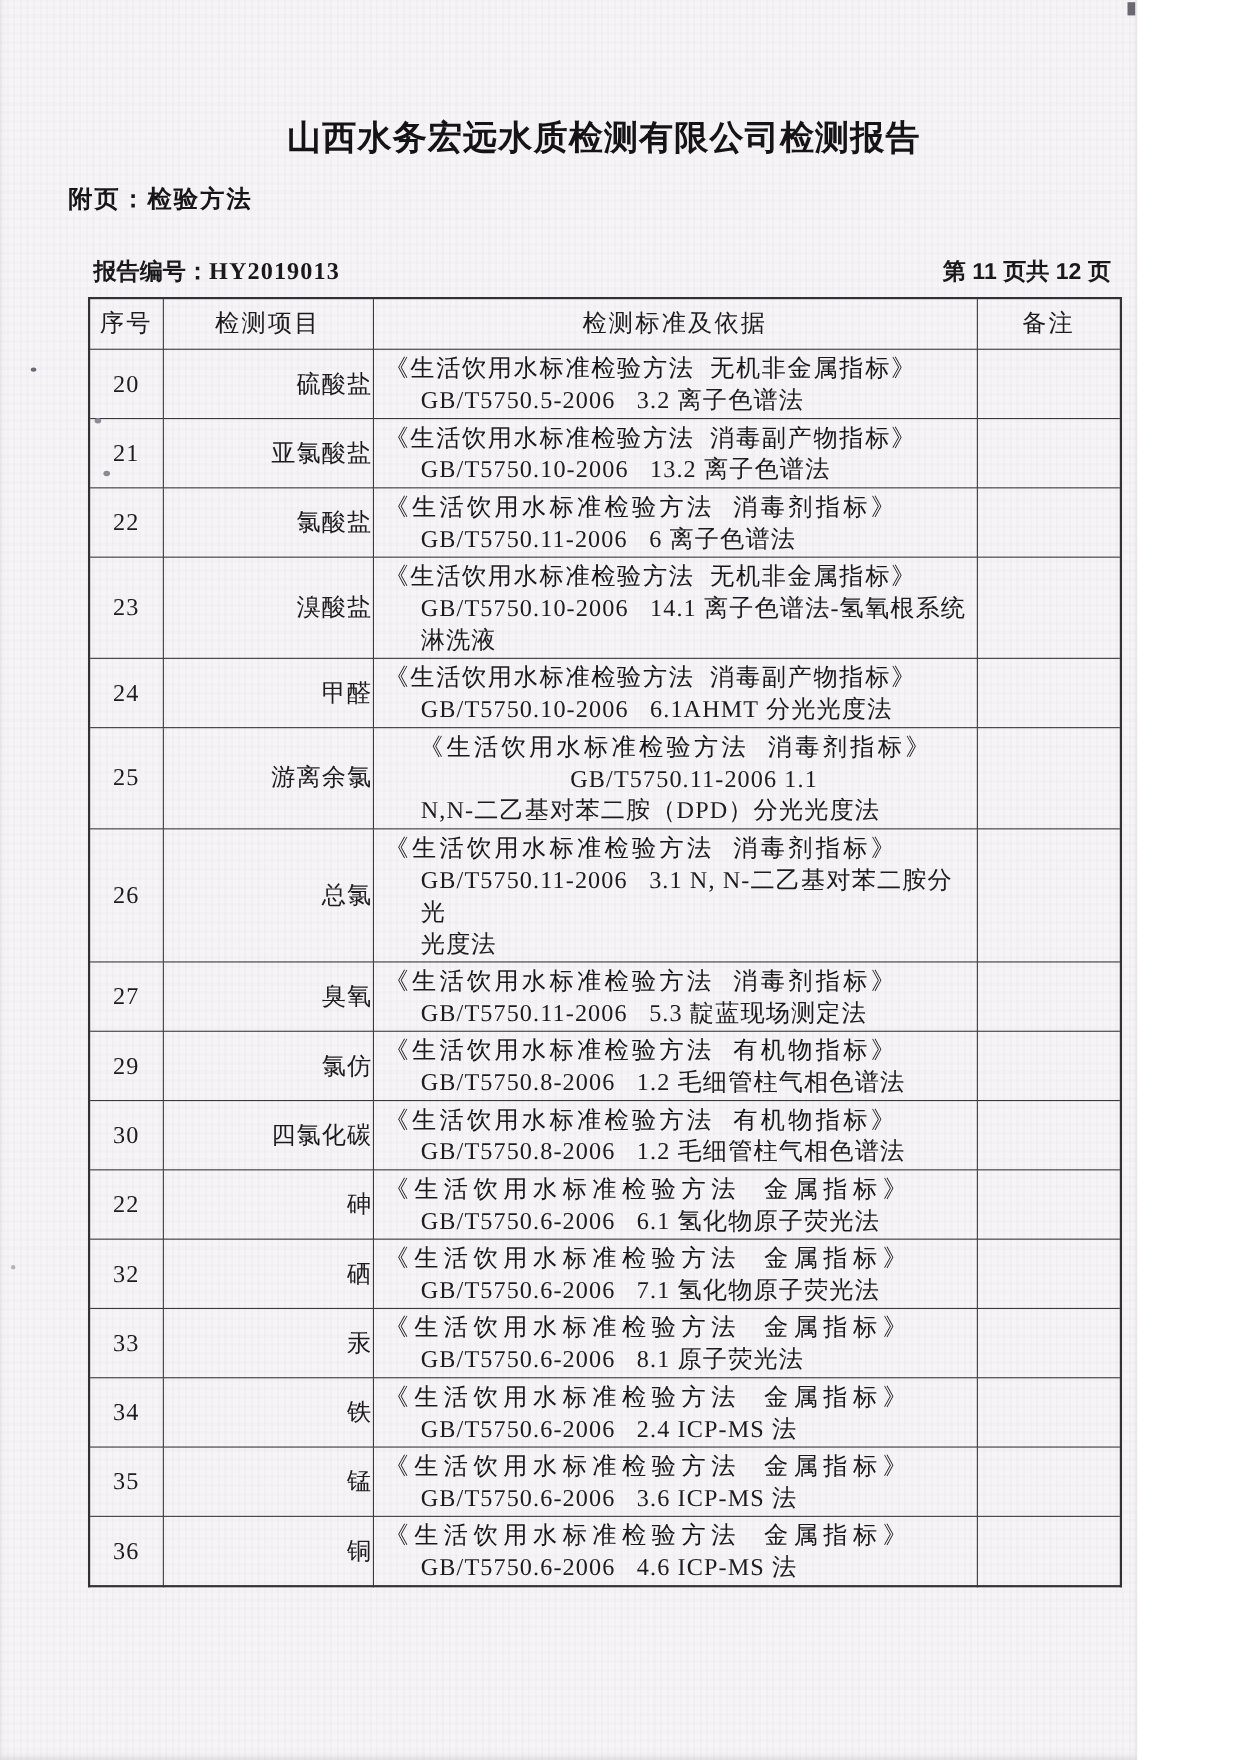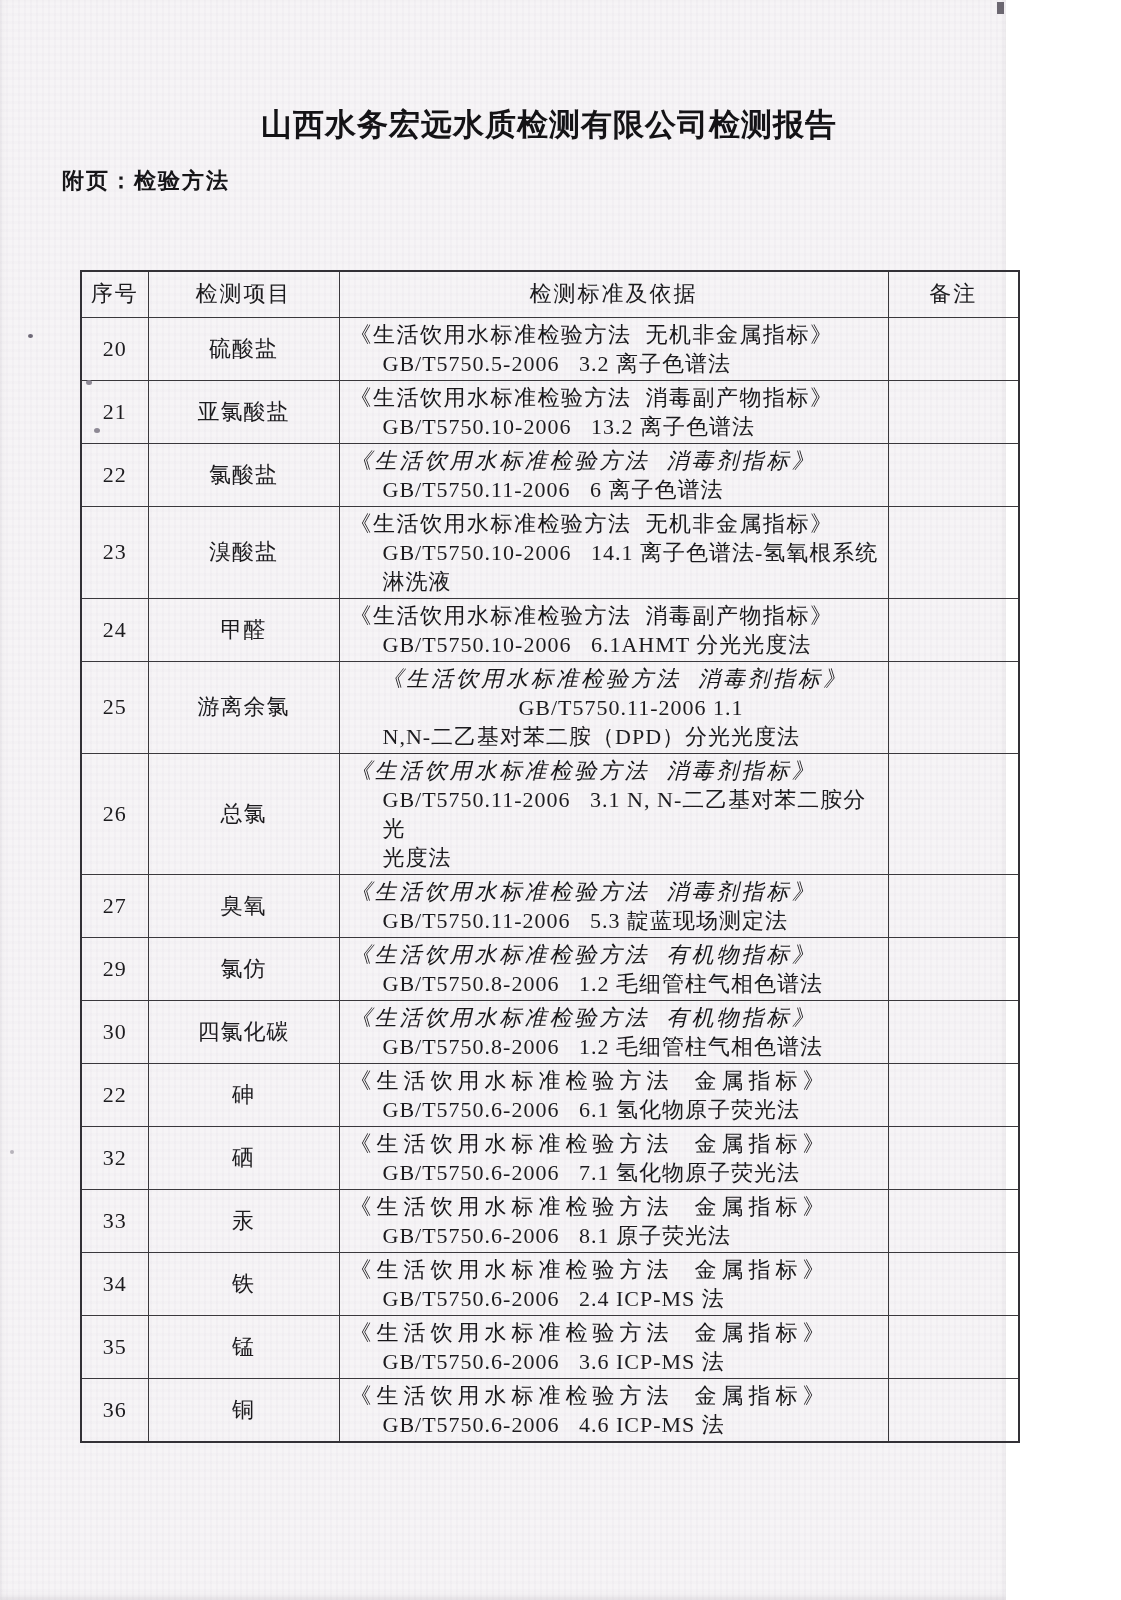--- a/index.html
+++ b/index.html
@@ -10,20 +10,21 @@
     overflow:hidden;
   }
   .page{
     position:relative;
     width:1006px;height:1600px;
     background-color:#f6f4f6;
     background-image:
       repeating-linear-gradient(90deg, rgba(130,110,150,0.03) 0 2px, rgba(0,0,0,0) 2px 6px),
       repeating-linear-gradient(0deg, rgba(120,110,140,0.02) 0 3px, rgba(0,0,0,0) 3px 8px);
     box-shadow:inset 0 -3px 6px rgba(60,50,70,0.10);
+    padding-left:28px;
   }
   .doc-title{
     position:absolute;top:104px;left:80px;width:938px;
     text-align:center;
     font-family:"Liberation Sans","DejaVu Sans",sans-serif;
     font-weight:bold;font-size:31px;letter-spacing:1px;
     color:#141316;
   }
   .doc-subtitle{
     position:absolute;top:166px;left:62px;
@@ -53,27 +54,27 @@
   table.methods col.c-note{width:131px;}
   table.methods th, table.methods td{
     border:1.6px solid #3a383c;
     padding:0;vertical-align:middle;
     font-size:22px;color:#1c1b1e;
   }
   table.methods{border:2px solid #333136;}
   tr.head{height:46px;}
   th{font-weight:normal;letter-spacing:2px;}
   td.no-cell{text-align:center;font-size:20px;letter-spacing:1px;}
-  td.item-cell{text-align:center;letter-spacing:1px;margin-top:48px;}
+  td.item-cell{text-align:right;letter-spacing:1px;margin-top:48px;}
   td.std-cell{text-align:left;}
   .std-lines{padding:2px 8px 2px 10px;}
   .std-lines div{line-height:29px;white-space:pre-wrap;}
   .std-title{color:#18171a;}
   .ls1{letter-spacing:1.5px;}
-  .ls2{letter-spacing:3px;font-style:italic;}
+  .ls2{letter-spacing:3px;}
   .ls3{letter-spacing:5px;}
   .std-body{letter-spacing:1px;margin-left:33px;}
   .center{text-align:center;}
   tr.r2{height:62px;}
   tr.r3{height:92px;}
   
   .speck{position:absolute;border-radius:50%;background:#8d8894;}
   .speck.s1{left:28px;top:334px;width:5px;height:4px;background:#6d6876;}
   .speck.s2{left:86px;top:380px;width:6px;height:5px;}
   .speck.s3{left:94px;top:428px;width:6px;height:5px;}
@@ -82,20 +83,26 @@
 </style>
 </head>
 <body>
 
 <div class="page">
 
   <div class="doc-title">山西水务宏远水质检测有限公司检测报告</div>
 
   <div class="doc-subtitle">附页：检验方法</div>
 
+  <div class="meta-row">
+    <span>
+      <span class="report-no-label">报告编号：</span><span class="report-no-value">HY2019013</span>
+    </span>
+    <span class="page-indicator">第 11 页共 12 页</span>
+  </div>
 
   <table class="methods">
     <colgroup>
       <col class="c-no">
         <col class="c-item">
         <col class="c-std">
         <col class="c-note">
     </colgroup>
     <thead>
       <tr class="head">

